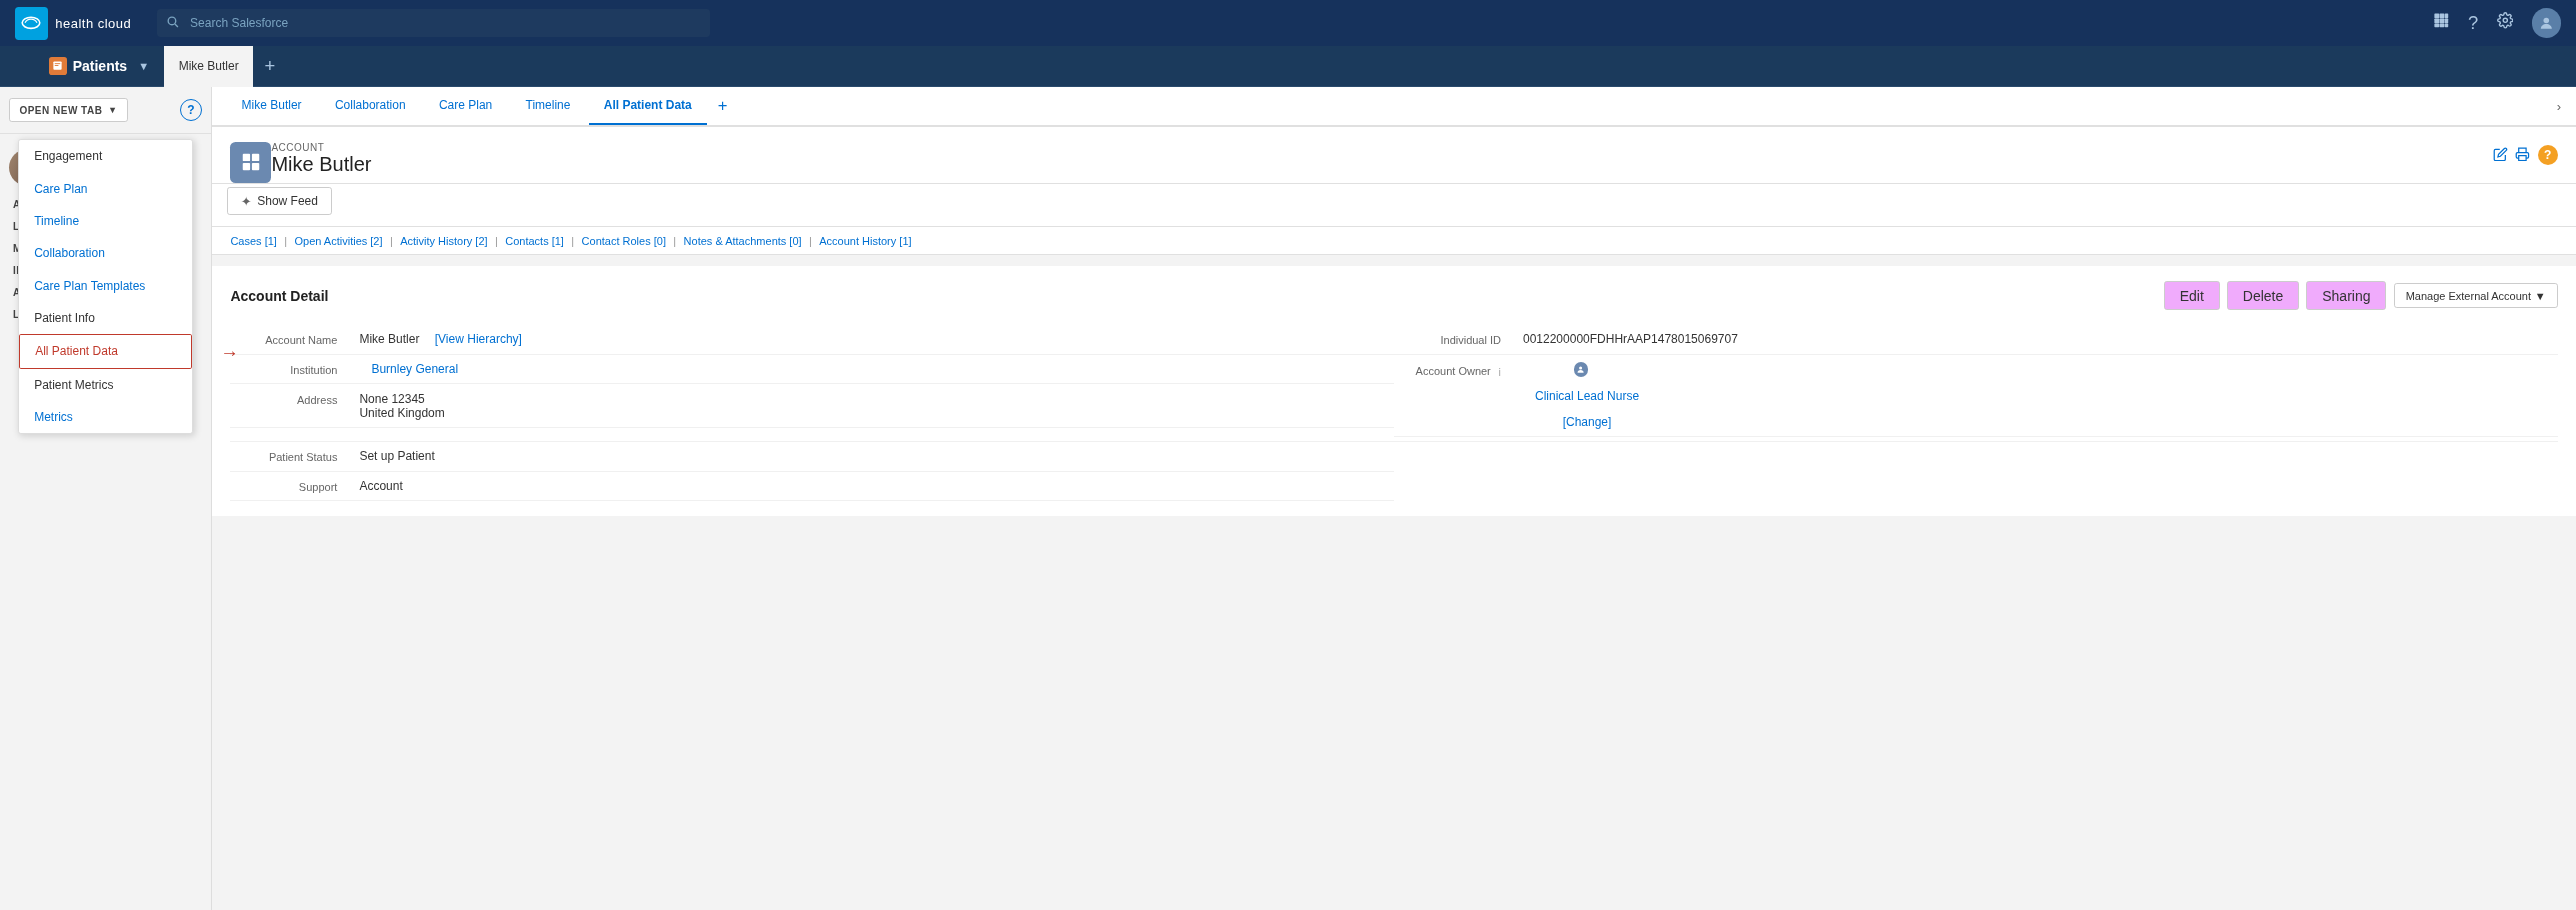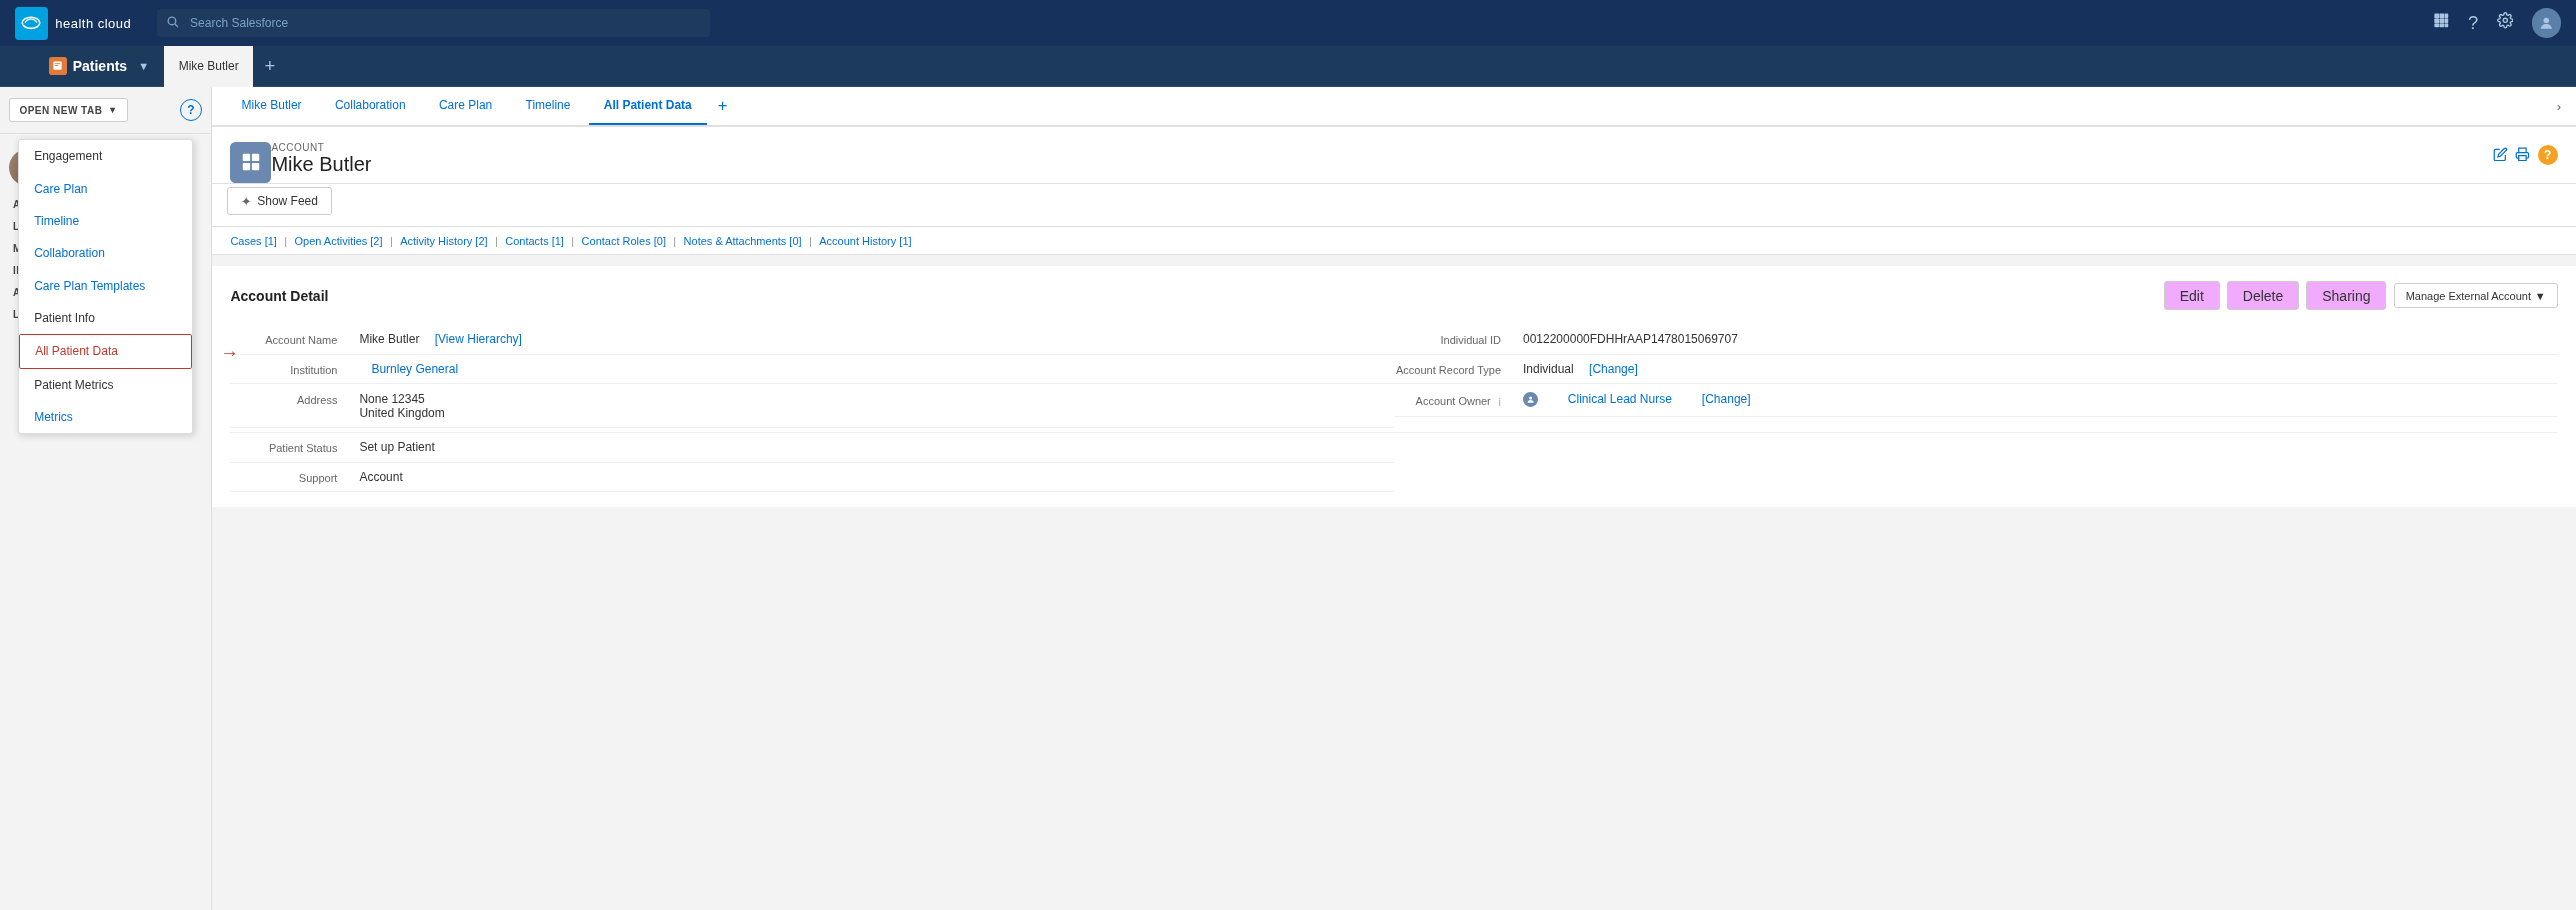--- a/index.html
+++ b/index.html
@@ -707,32 +707,26 @@
             </span>
           </div>
         </div>
 
         <div>
           <div class="detail-row">
             <span class="detail-label">Individual ID</span>
             <span class="detail-value">0012200000FDHHrAAP1478015069707</span>
           </div>
           <div class="detail-row">
-            <span class="detail-label">Account Record Type</span>
-            <span class="detail-value">
-              Individual <span class="link-text">[Change]</span>
-            </span>
-          </div>
-          <div class="detail-row">
             <span class="detail-label" style="display:flex; align-items:center; justify-content:flex-end; gap:3.7px;">
               Account Owner
               <span class="info-icon">ℹ</span>
             </span>
             <span class="detail-value">
-              <span style="display:inline-flex; align-items:center; gap:18px;">
+              <span style="display:inline-flex; align-items:center; gap:12px;flex-direction:column;">
                 <span style="width:14.8px; height:14.8px; background:#6b89b0; border-radius:50%; display:inline-flex; align-items:center; justify-content:center;">
                   <svg width="9.2" height="9.2" viewBox="0 0 24 24" fill="white">
                       <circle cx="12" cy="8" r="4"></circle>
                       <path d="M4 20c0-4 3.6-7 8-7s8 3 8 7"></path>
                     </svg>
                 </span>
                 <span class="link-text">Clinical Lead Nurse</span>
                 <span class="link-text">[Change]</span>
               </span>
             </span>

